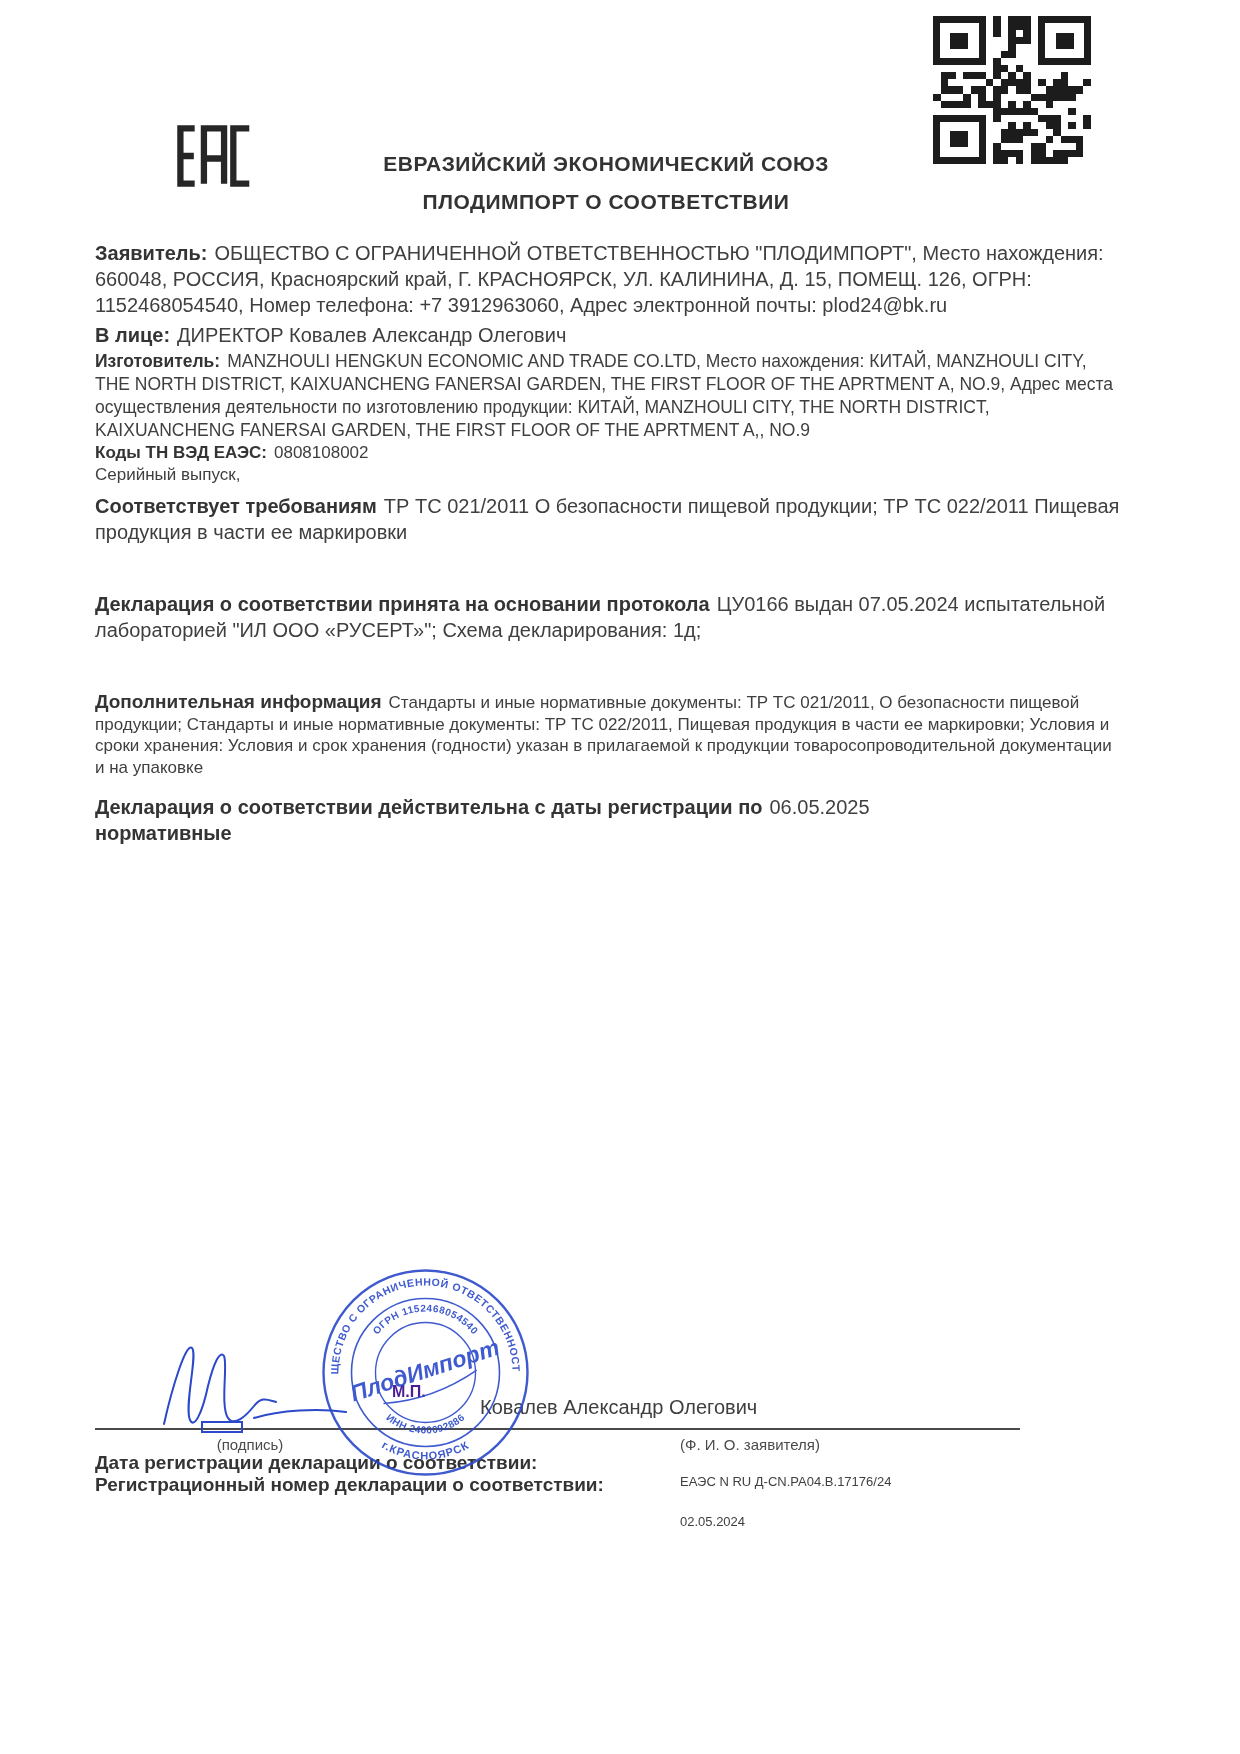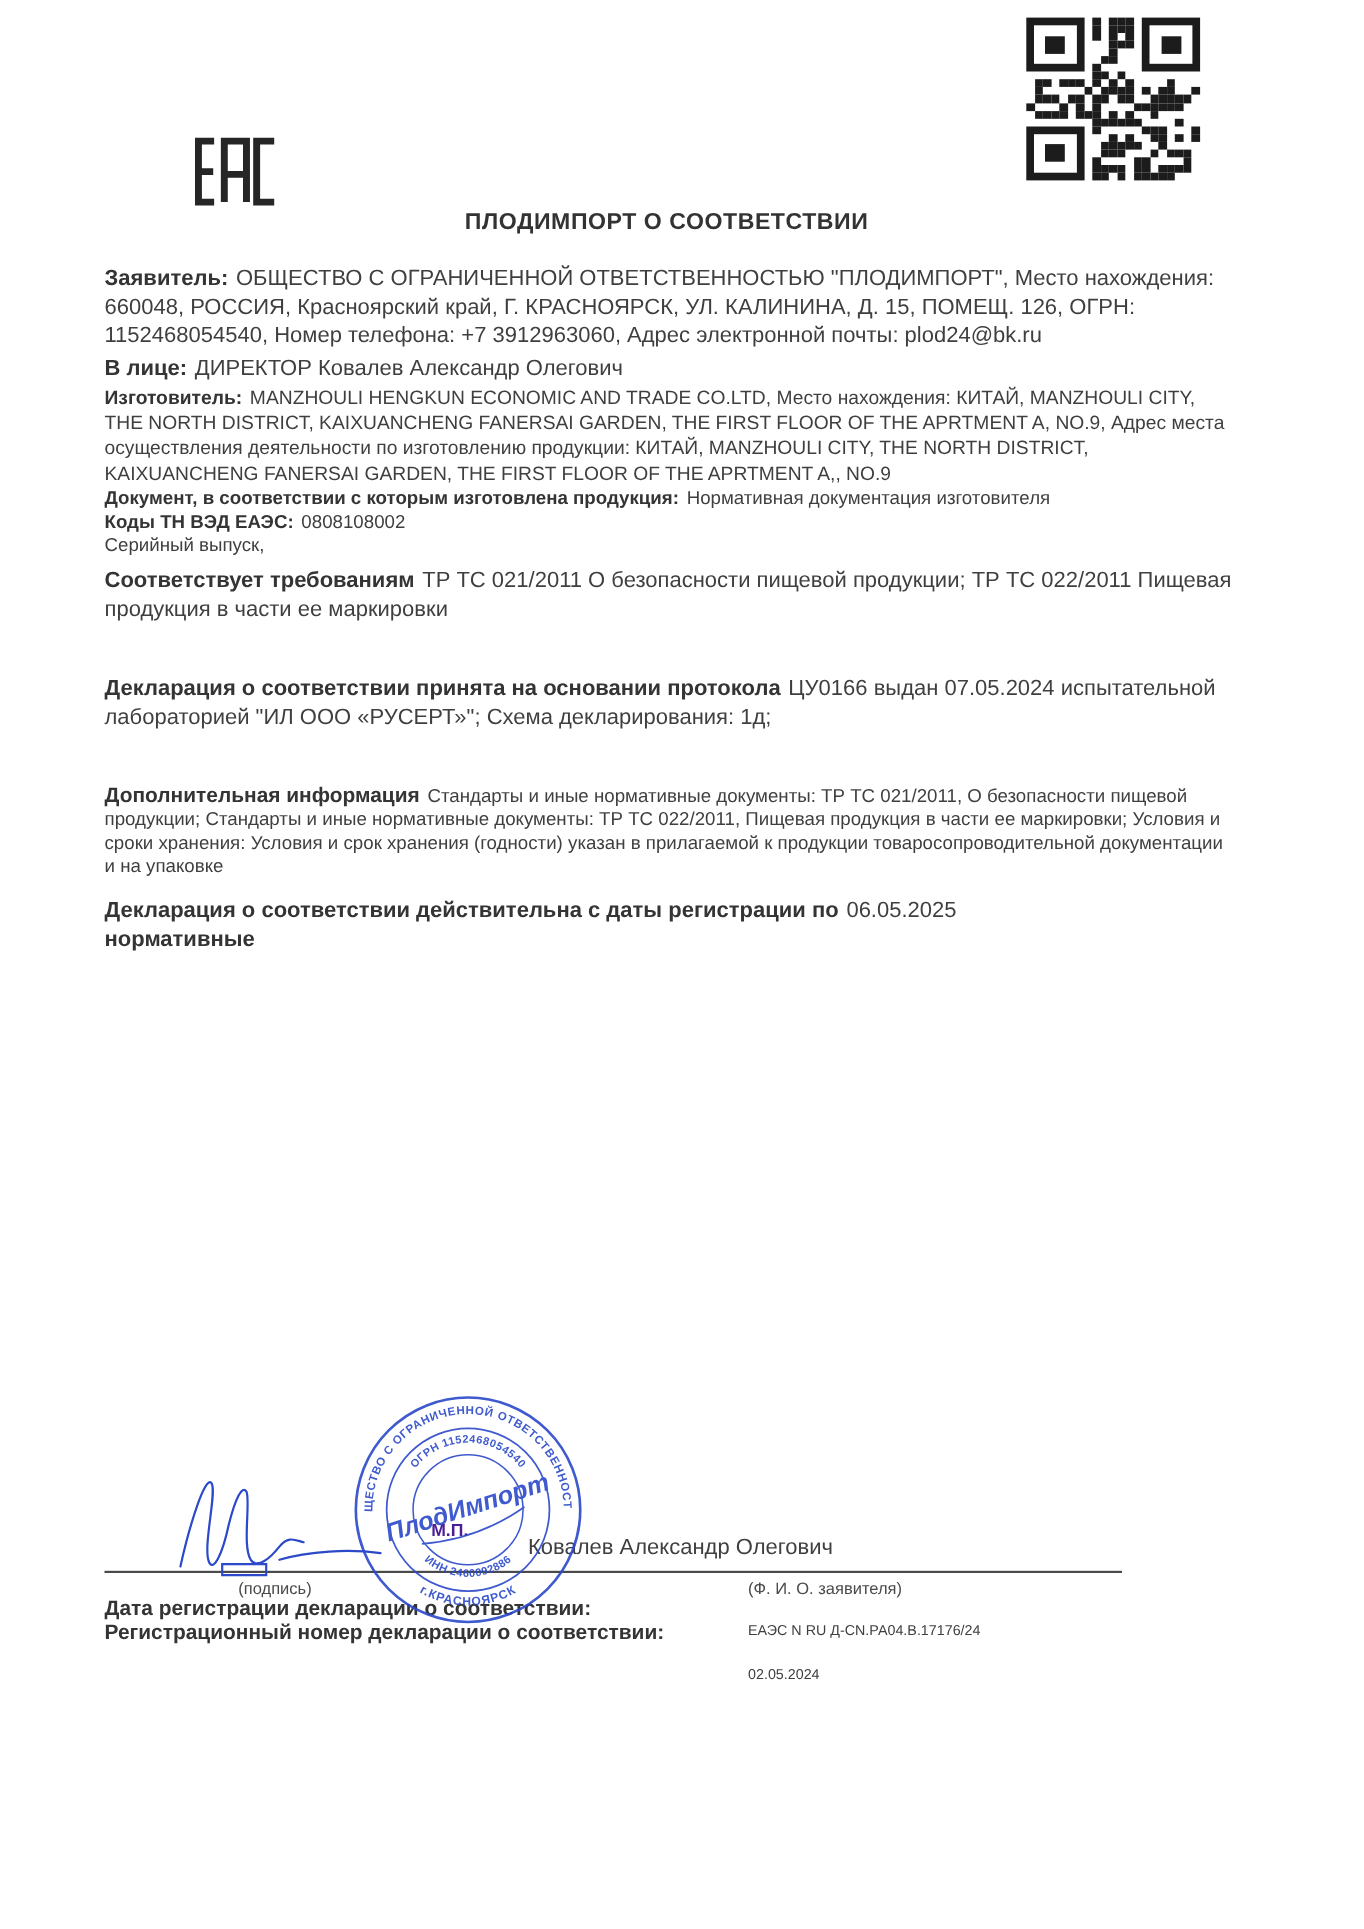--- a/index.html
+++ b/index.html
@@ -210,40 +210,38 @@
         <div style="grid-row:21;grid-column:15"></div>
         <div style="grid-row:21;grid-column:16"></div>
         <div style="grid-row:21;grid-column:17"></div>
         <div style="grid-row:21;grid-column:18"></div>
       </div>
     <div class="finder tl"></div>
     <div class="finder tr"></div>
     <div class="finder bl"></div>
   </div>
 
+  <div class="union-name">ЕВРАЗИЙСКИЙ ЭКОНОМИЧЕСКИЙ СОЮЗ</div>
   <div class="doc-title">ПЛОДИМПОРТ О СООТВЕТСТВИИ</div>
 
   <div class="content">
 
     <p class="fs20">
       <span class="b">Заявитель:</span><span>ОБЩЕСТВО С ОГРАНИЧЕННОЙ ОТВЕТСТВЕННОСТЬЮ "ПЛОДИМПОРТ", Место нахождения: 660048, РОССИЯ,  Красноярский край, Г. КРАСНОЯРСК, УЛ. КАЛИНИНА, Д. 15, ПОМЕЩ. 126, ОГРН: 1152468054540, Номер телефона: +7 3912963060, Адрес электронной почты: plod24@bk.ru</span>
     </p>
 
     <p class="fs20 p-person">
       <span class="b">В лице:</span><span>ДИРЕКТОР Ковалев Александр Олегович</span>
     </p>
 
 
     <p class="fs17 p-manu">
       <span class="b">Изготовитель:</span><span>MANZHOULI HENGKUN ECONOMIC AND TRADE CO.LTD, Место нахождения: КИТАЙ, MANZHOULI CITY, THE NORTH DISTRICT, KAIXUANCHENG FANERSAI GARDEN, THE FIRST FLOOR OF THE APRTMENT A, NO.9, Адрес места осуществления деятельности по изготовлению продукции: КИТАЙ, MANZHOULI CITY, THE NORTH DISTRICT, KAIXUANCHENG FANERSAI GARDEN, THE FIRST FLOOR OF THE APRTMENT A,, NO.9</span>
     </p>
 
-    <p class="fs16">
-      <span class="b">Документ, в соответствии с которым изготовлена продукция:</span><span>Нормативная документация изготовителя</span>
-    </p>
 
     <p class="fs16">
       <span class="b">Коды ТН ВЭД ЕАЭС:</span><span>0808108002</span>
     </p>
 
     <p class="fs16">Серийный выпуск,</p>
 
     <p class="fs20 p-compliance">
       <span class="b">Соответствует требованиям</span><span>ТР ТС 021/2011 О безопасности пищевой продукции; ТР ТС 022/2011 Пищевая продукция в части ее маркировки</span>
     </p>

